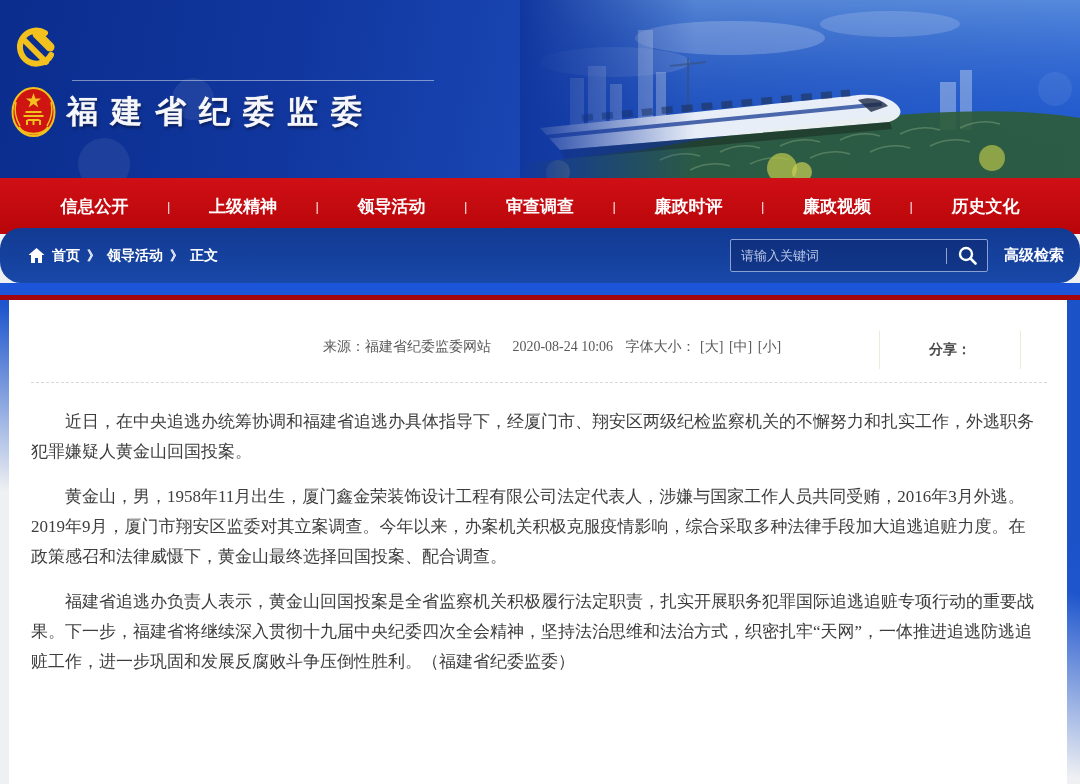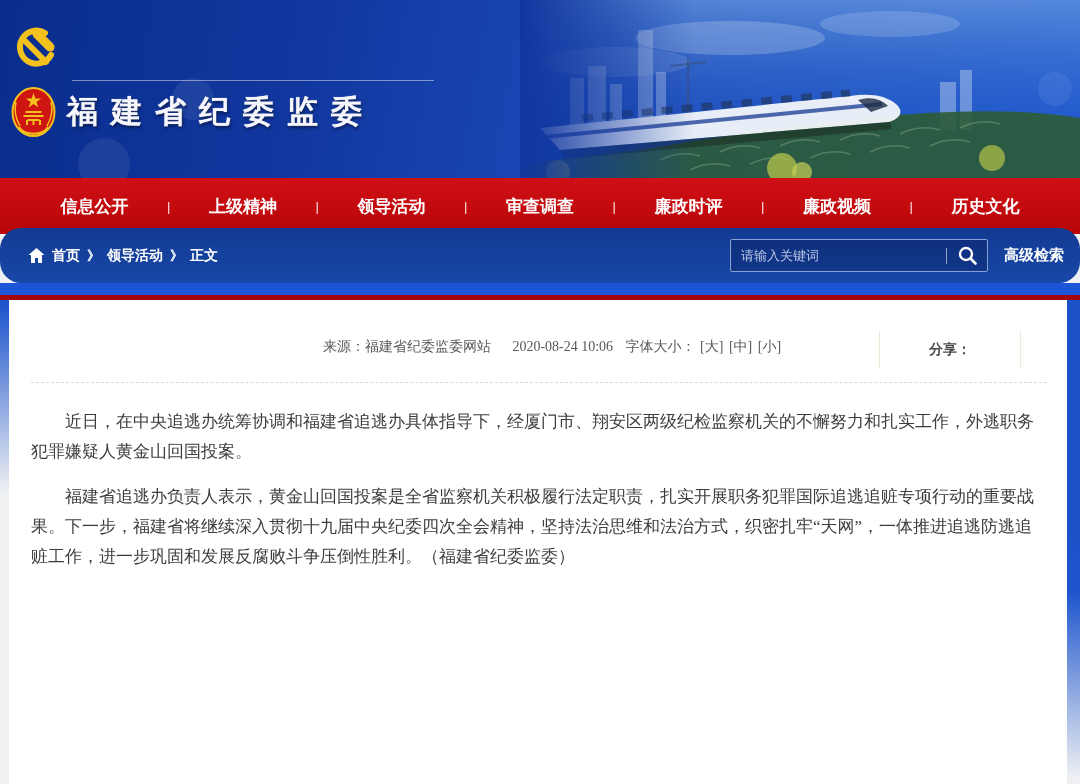--- a/index.html
+++ b/index.html
@@ -225,15 +225,16 @@
     <span class="fs-btn">[大]</span>
     <span class="fs-btn">[中]</span>
     <span class="fs-btn">[小]</span>
     <span class="share-box">分享：</span>
   </div>
 
   <div class="dashed-divider"></div>
 
   <div class="article-body">
     <p>近日，在中央追逃办统筹协调和福建省追逃办具体指导下，经厦门市、翔安区两级纪检监察机关的不懈努力和扎实工作，外逃职务犯罪嫌疑人黄金山回国投案。</p>
+    <p>黄金山，男，1958年11月出生，厦门鑫金荣装饰设计工程有限公司法定代表人，涉嫌与国家工作人员共同受贿，2016年3月外逃。2019年9月，厦门市翔安区监委对其立案调查。今年以来，办案机关积极克服疫情影响，综合采取多种法律手段加大追逃追赃力度。在政策感召和法律威慑下，黄金山最终选择回国投案、配合调查。</p>
     <p>福建省追逃办负责人表示，黄金山回国投案是全省监察机关积极履行法定职责，扎实开展职务犯罪国际追逃追赃专项行动的重要战果。下一步，福建省将继续深入贯彻十九届中央纪委四次全会精神，坚持法治思维和法治方式，织密扎牢“天网”，一体推进追逃防逃追赃工作，进一步巩固和发展反腐败斗争压倒性胜利。（福建省纪委监委）</p>
   </div>
 </div>
 
 </body></html>

